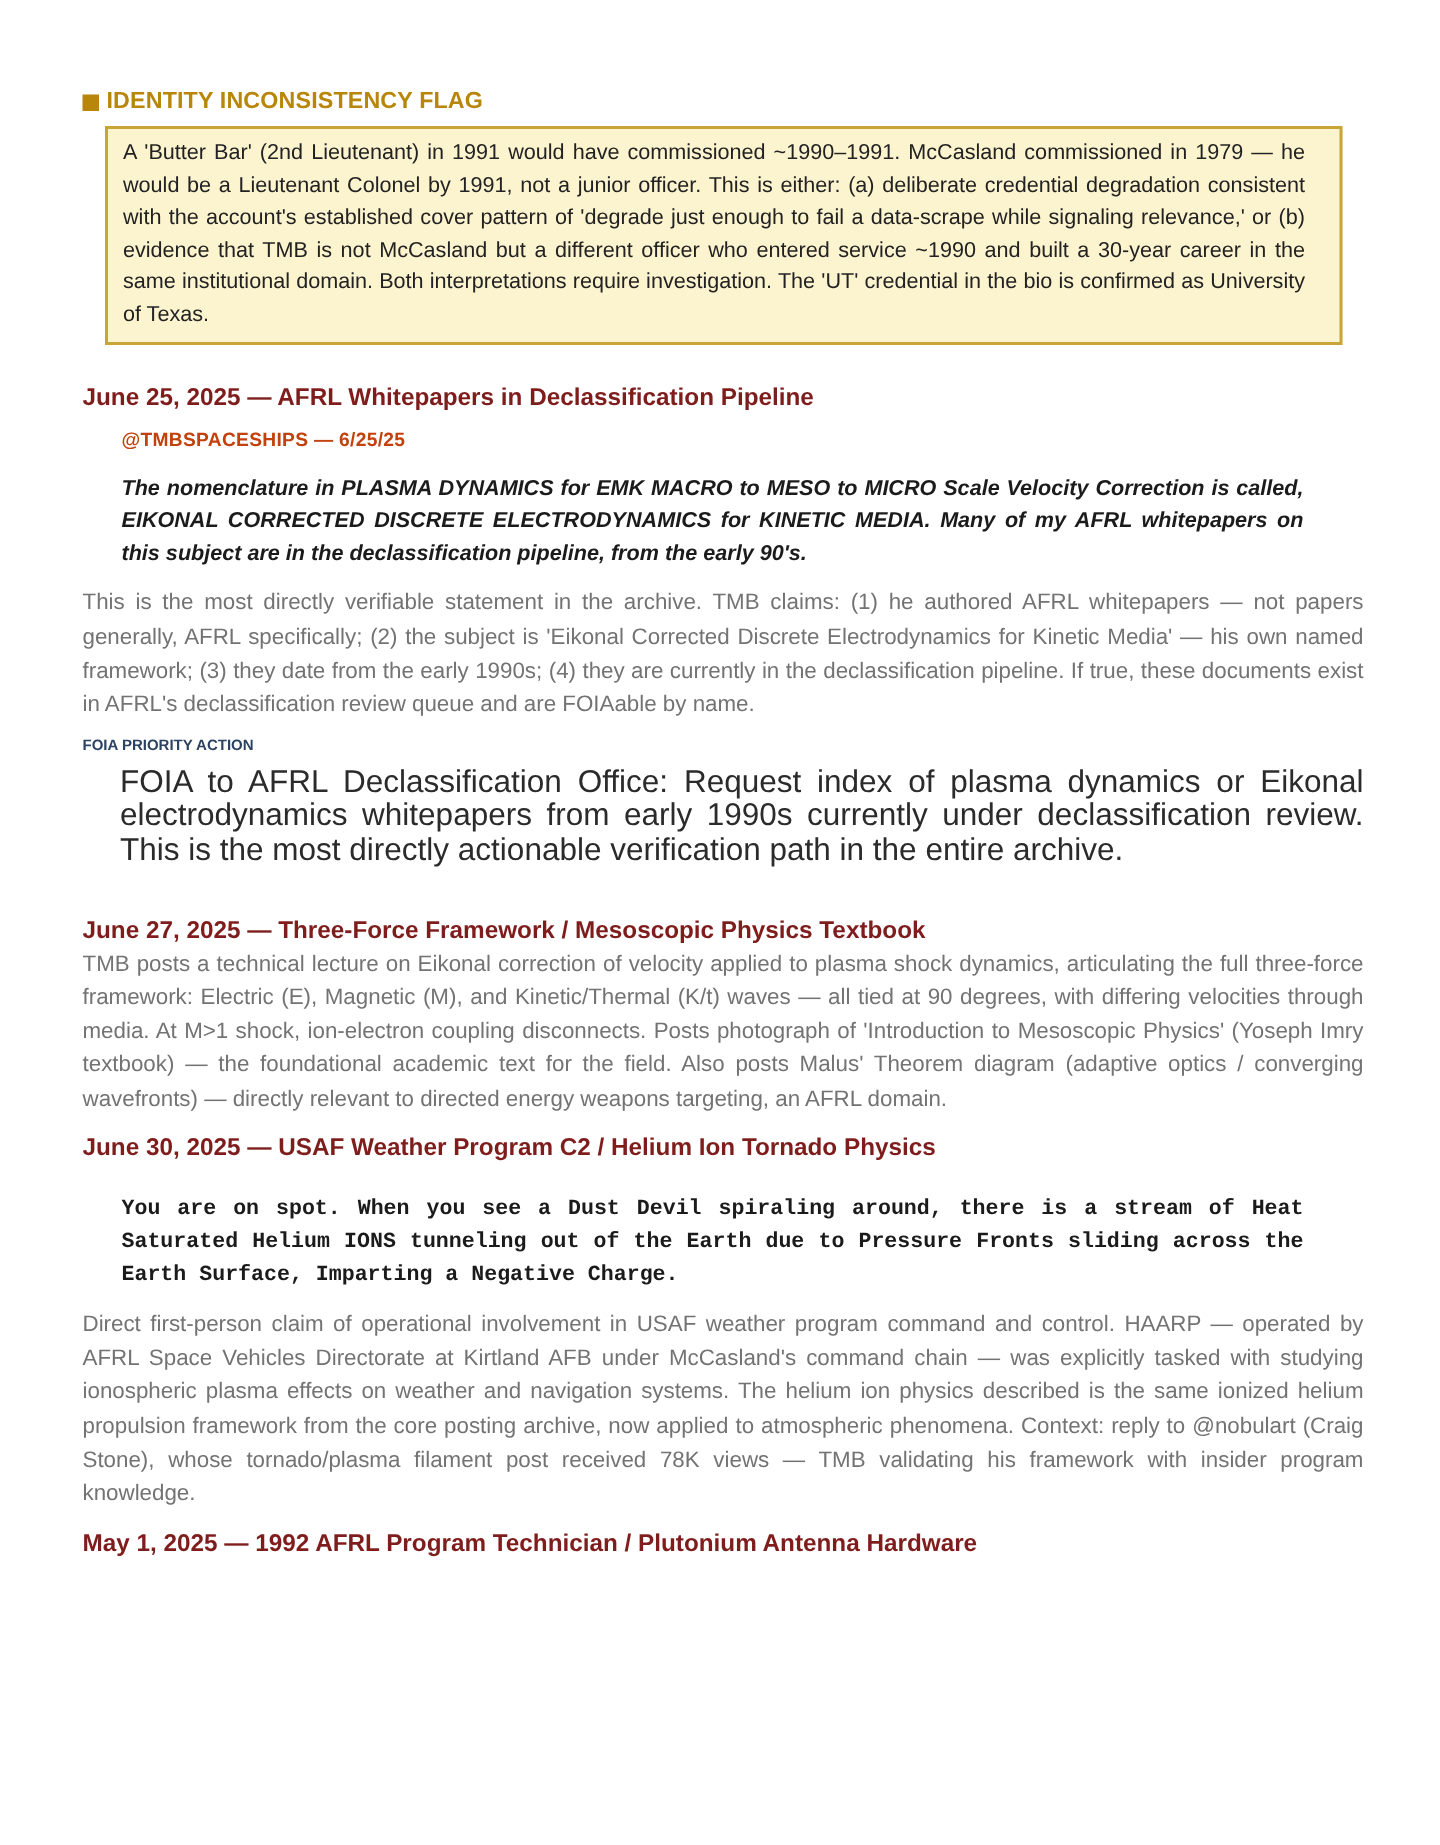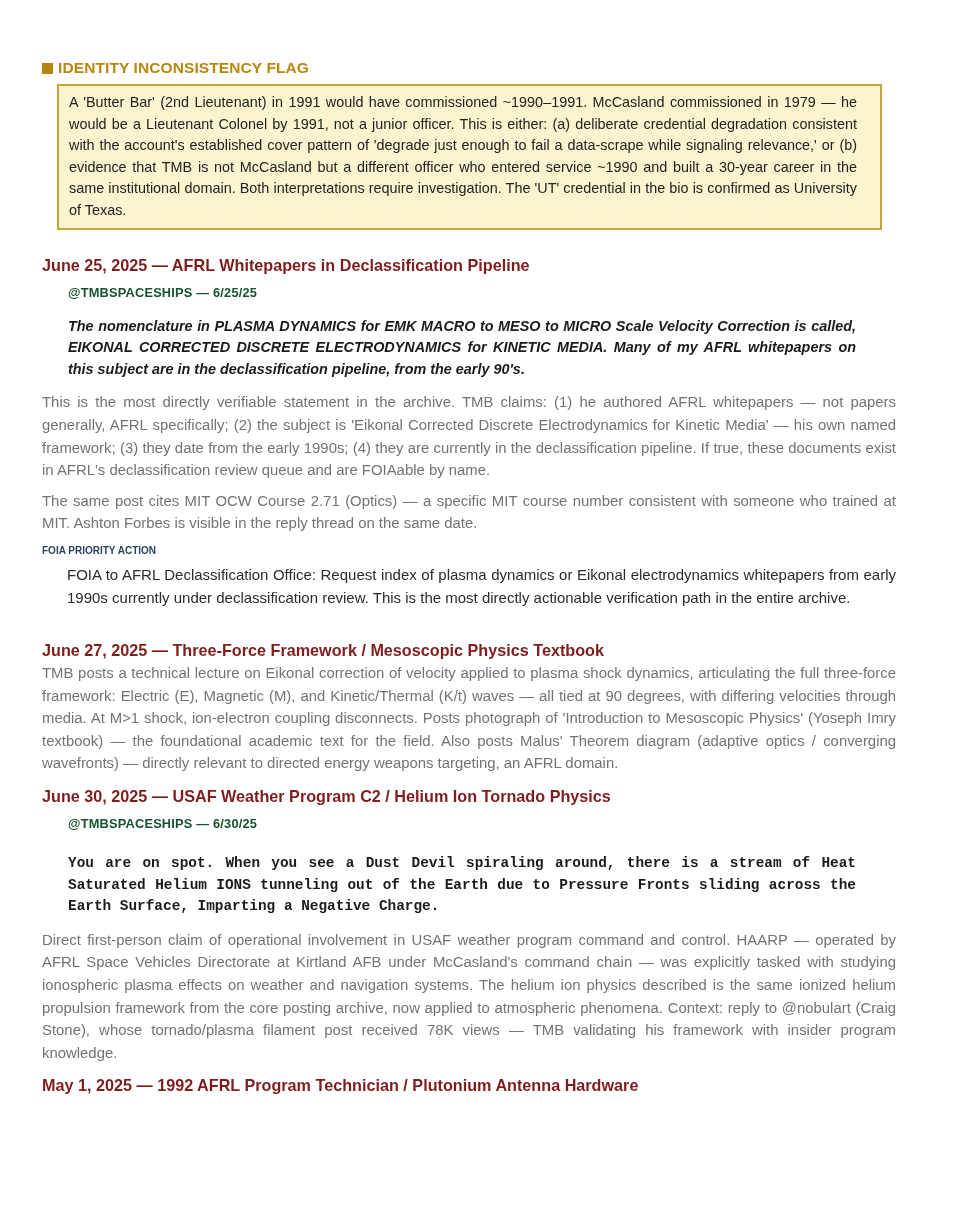--- a/index.html
+++ b/index.html
@@ -1,62 +1,60 @@
 <!DOCTYPE html>
 <html><head>
   <meta charset="utf-8">
   <style>
     html, body { margin: 0; padding: 0; background: #ffffff; }
     body {
       width: 960px; height: 1230px; overflow: hidden; position: relative;
       font-family: "Liberation Sans", sans-serif; color: #222222;
     }
-    .page { position: absolute; left: 42px; top: 58px; width: 854px; }
+    .page { position: absolute; left: 55px; top: 58px; width: 854px; }
     .flag-heading {
       display: flex; align-items: center; gap: 5px;
       font-weight: bold; font-size: 15.5px; color: #b8860b; letter-spacing: 0.1px;
       height: 20px;
     }
     .flag-square { width: 11px; height: 11px; background: #b8860b; display: inline-block; }
     .flag-box {
       margin: 6px 14px 0 15px; background: #fcf3cf; border: 2px solid #c9a437;
       padding: 6px 23px 6px 10px; font-size: 14.4px; line-height: 21.6px;
       text-align: justify; color: #222;
     }
     .entry-title { font-weight: bold; font-size: 16.2px; color: #7f1d1d; margin: 0; line-height: 22px; }
-    .handle { font-weight: bold; font-size: 12.8px; color: #14532d; margin: 0 0 0 26px; line-height: 18px; letter-spacing: 0.2px; }
+    .handle { font-weight: bold; font-size: 12.8px; color: #c2410c; margin: 0 0 0 26px; line-height: 18px; letter-spacing: 0.2px; }
     .quote {
       font-weight: bold; font-size: 14.4px; line-height: 21.6px; color: #1b1b1b;
       margin: 0 40px 0 26px; text-align: justify;
     }
     .body-p { font-size: 14.9px; line-height: 22.6px; text-align: justify; color: #737373; margin: 0; }
     .foia-title { font-weight: bold; font-size: 10px; color: #2c4262; margin: 0; line-height: 20px; }
-    .foia-body { font-size: 15px; line-height: 22.6px; margin: 0 0 0 25px; color: #2b2b2b; text-align: justify; }
+    .foia-body { font-size: 21px; line-height: 22.6px; margin: 0 0 0 25px; color: #2b2b2b; text-align: justify; }
   </style>
 </head>
 <body>
 
 <div class="page">
 
   <div class="flag-heading">
     <span class="flag-square"></span>
     <span>IDENTITY INCONSISTENCY FLAG</span>
   </div>
   <div class="flag-box">A 'Butter Bar' (2nd Lieutenant) in 1991 would have commissioned ~1990–1991. McCasland commissioned in 1979 — he would be a Lieutenant Colonel by 1991, not a junior officer. This is either: (a) deliberate credential degradation consistent with the account's established cover pattern of 'degrade just enough to fail a data-scrape while signaling relevance,' or (b) evidence that TMB is not McCasland but a different officer who entered service ~1990 and built a 30-year career in the same institutional domain. Both interpretations require investigation. The 'UT' credential in the bio is confirmed as University of Texas.</div>
 
   <h3 class="entry-title" style="margin-top:24px;">June 25, 2025 — AFRL Whitepapers in Declassification Pipeline</h3>
   <p class="handle" style="margin-top:8px;">@TMBSPACESHIPS — 6/25/25</p>
   <p class="quote" style="margin-top:14px;font-style:italic;">The nomenclature in PLASMA DYNAMICS for EMK MACRO to MESO to MICRO Scale Velocity Correction is called, EIKONAL CORRECTED DISCRETE ELECTRODYNAMICS for KINETIC MEDIA. Many of my AFRL whitepapers on this subject are in the declassification pipeline, from the early 90's.</p>
   <p class="body-p" style="margin-top:11px;">This is the most directly verifiable statement in the archive. TMB claims: (1) he authored AFRL whitepapers — not papers generally, AFRL specifically; (2) the subject is 'Eikonal Corrected Discrete Electrodynamics for Kinetic Media' — his own named framework; (3) they date from the early 1990s; (4) they are currently in the declassification pipeline. If true, these documents exist in AFRL's declassification review queue and are FOIAable by name.</p>
-  <p class="body-p" style="margin-top:8px;">The same post cites MIT OCW Course 2.71 (Optics) — a specific MIT course number consistent with someone who trained at MIT. Ashton Forbes is visible in the reply thread on the same date.</p>
   <p class="foia-title" style="margin-top:6px;">FOIA PRIORITY ACTION</p>
   <p class="foia-body" style="margin-top:3px;">FOIA to AFRL Declassification Office: Request index of plasma dynamics or Eikonal electrodynamics whitepapers from early 1990s currently under declassification review. This is the most directly actionable verification path in the entire archive.</p>
 
   <h3 class="entry-title" style="margin-top:30px;">June 27, 2025 — Three-Force Framework / Mesoscopic Physics Textbook</h3>
   <p class="body-p" style="margin-top:1px;">TMB posts a technical lecture on Eikonal correction of velocity applied to plasma shock dynamics, articulating the full three-force framework: Electric (E), Magnetic (M), and Kinetic/Thermal (K/t) waves — all tied at 90 degrees, with differing velocities through media. At M&gt;1 shock, ion-electron coupling disconnects. Posts photograph of 'Introduction to Mesoscopic Physics' (Yoseph Imry textbook) — the foundational academic text for the field. Also posts Malus' Theorem diagram (adaptive optics / converging wavefronts) — directly relevant to directed energy weapons targeting, an AFRL domain.</p>
 
   <h3 class="entry-title" style="margin-top:10px;">June 30, 2025 — USAF Weather Program C2 / Helium Ion Tornado Physics</h3>
-  <p class="handle" style="margin-top:8px;">@TMBSPACESHIPS — 6/30/25</p>
   <p class="quote" style="margin-top:20px;font-family:Liberation Mono, monospace;">You are on spot. When you see a Dust Devil spiraling around, there is a stream of Heat Saturated Helium IONS tunneling out of the Earth due to Pressure Fronts sliding across the Earth Surface, Imparting a Negative Charge.</p>
   <p class="body-p" style="margin-top:11px;">Direct first-person claim of operational involvement in USAF weather program command and control. HAARP — operated by AFRL Space Vehicles Directorate at Kirtland AFB under McCasland's command chain — was explicitly tasked with studying ionospheric plasma effects on weather and navigation systems. The helium ion physics described is the same ionized helium propulsion framework from the core posting archive, now applied to atmospheric phenomena. Context: reply to @nobulart (Craig Stone), whose tornado/plasma filament post received 78K views — TMB validating his framework with insider program knowledge.</p>
 
   <h3 class="entry-title" style="margin-top:10px;">May 1, 2025 — 1992 AFRL Program Technician / Plutonium Antenna Hardware</h3>
 </div>
 
 </body></html>

